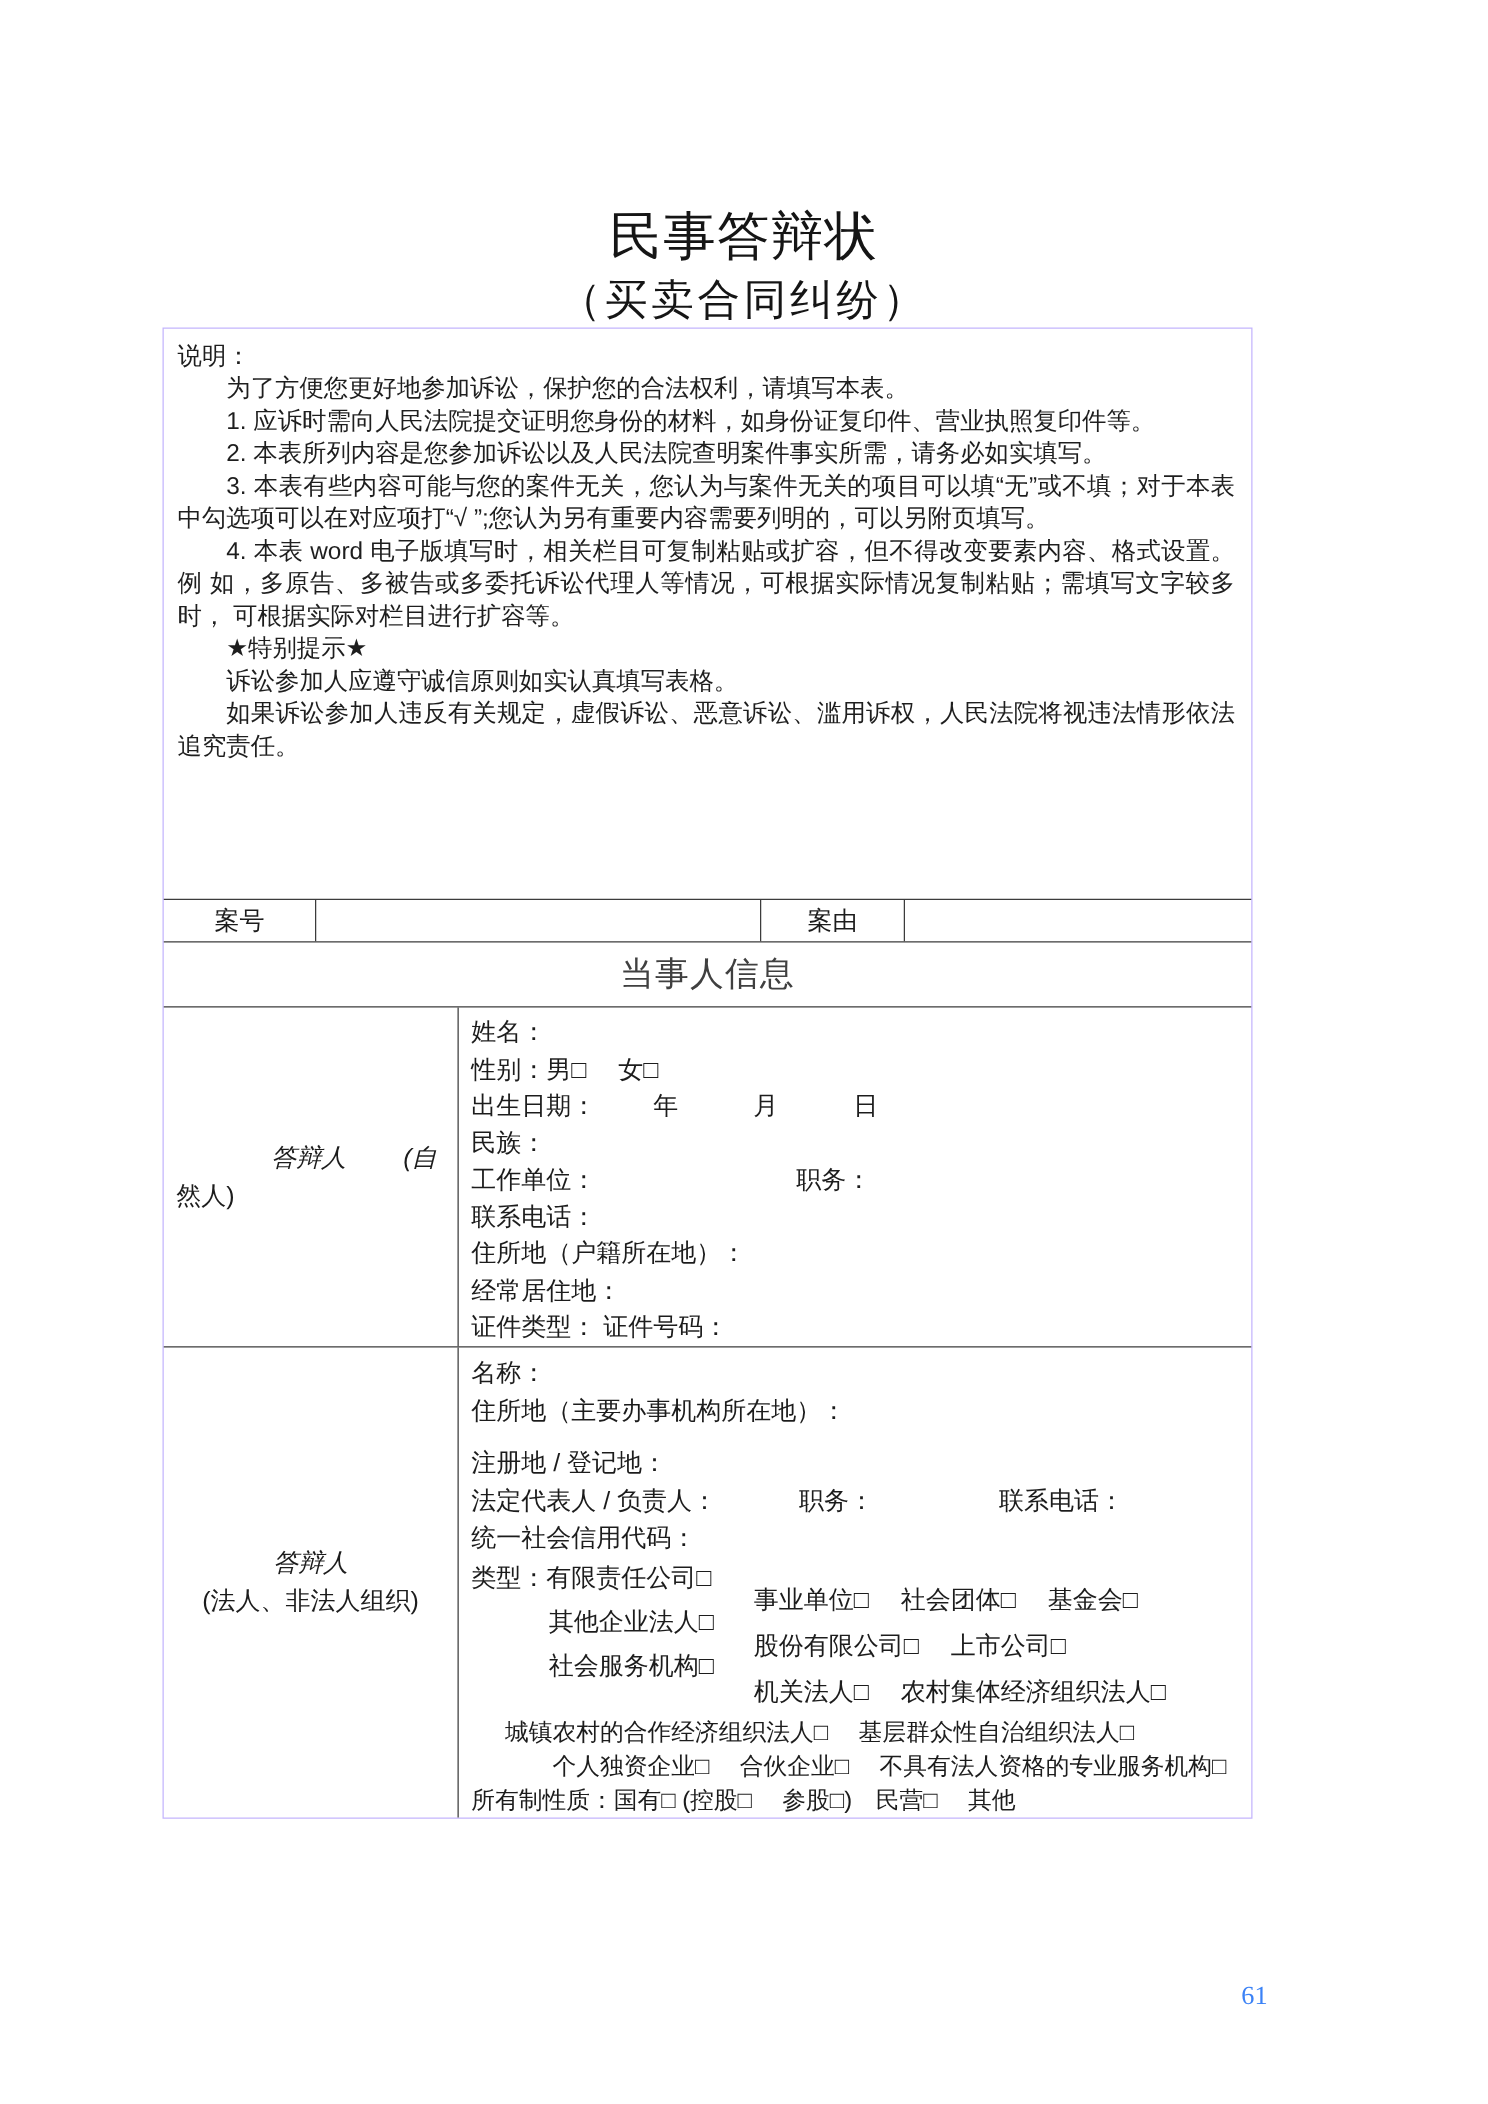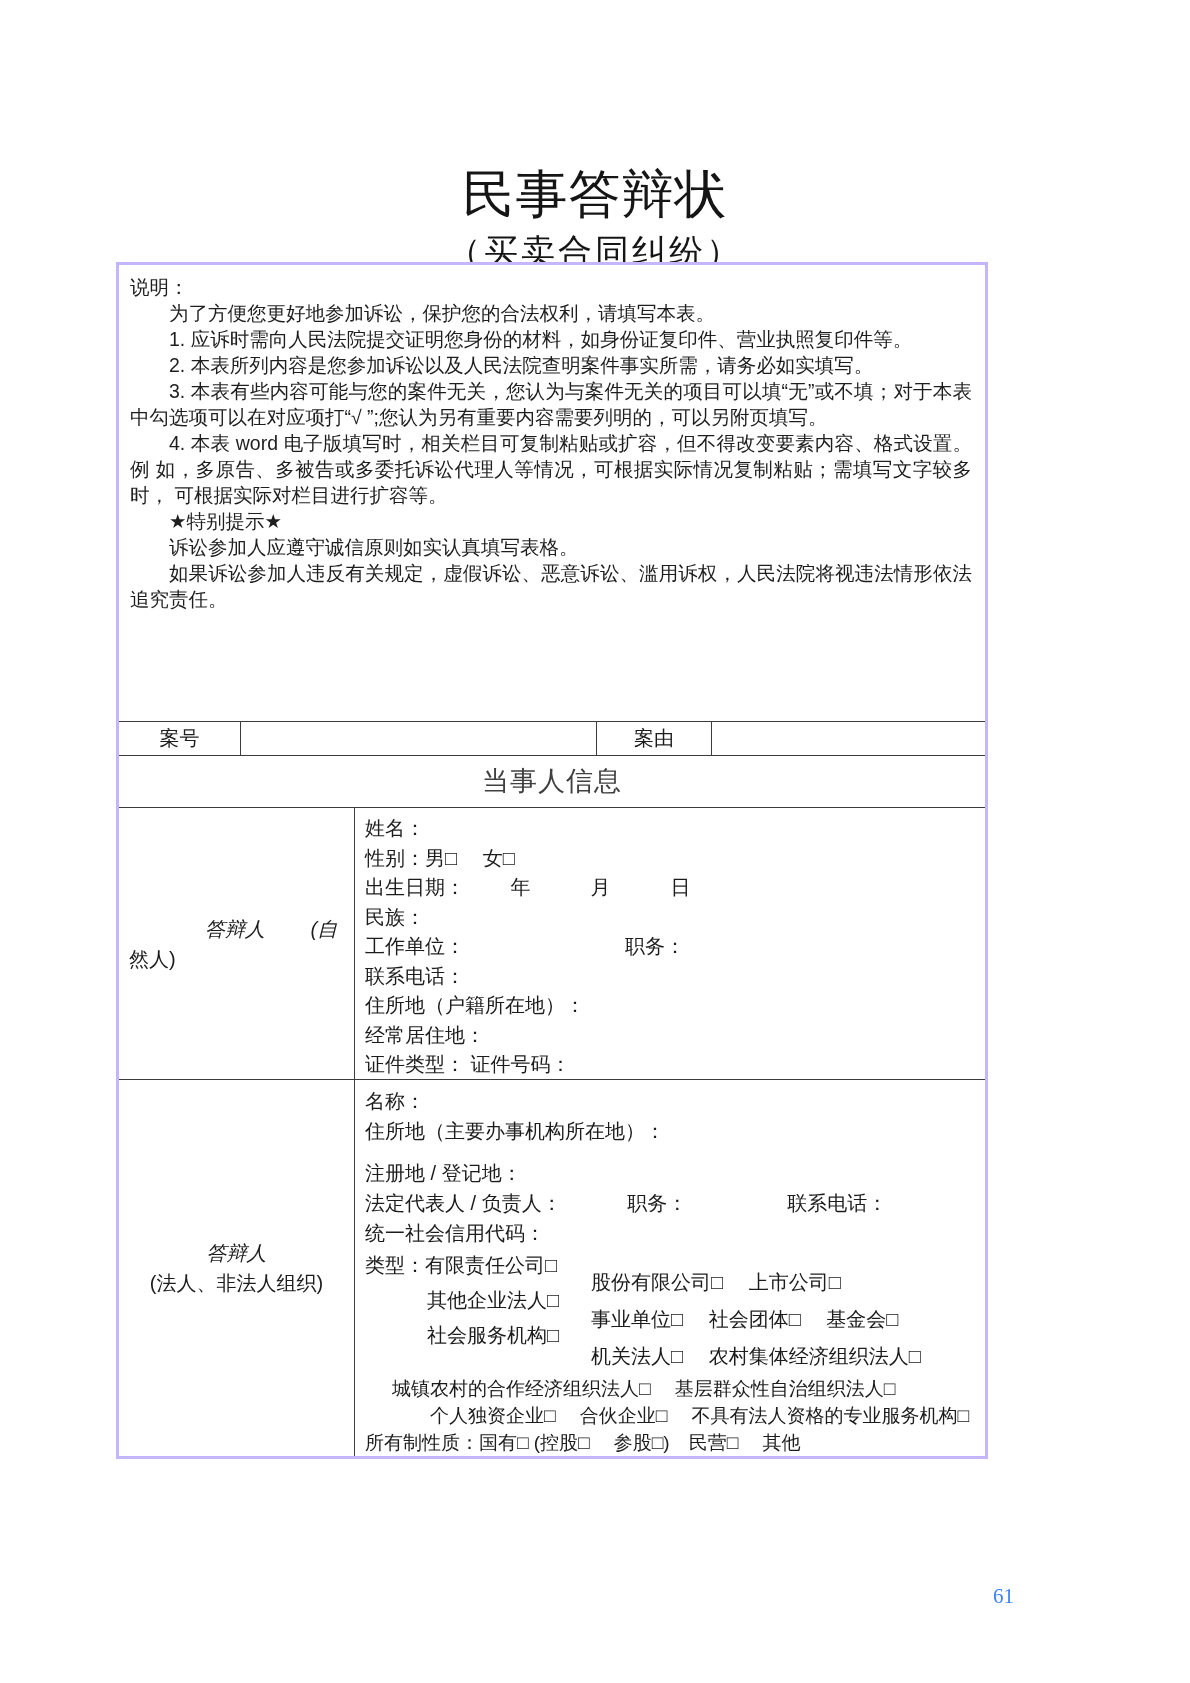--- a/index.html
+++ b/index.html
@@ -6,27 +6,27 @@
   html,body { background:#ffffff; }
   body {
     width:1190px; height:1683px; position:relative;
     font-family:"Liberation Sans","DejaVu Sans",sans-serif;
     color:#1c1c1c;
   }
   .page { position:absolute; inset:0; width:1190px; height:1683px; background:#fff; }
 
   
   .doc-header { padding-top:166px; text-align:center; }
-  .doc-title  { font-size:52px; line-height:1.1; letter-spacing:1px; font-weight:500; color:#151515; }
+  .doc-title  { font-size:42px; line-height:1.1; letter-spacing:1px; font-weight:500; color:#151515; }
   .doc-subtitle { margin-top:10px; font-size:34px; line-height:1.1; letter-spacing:3px; font-weight:500; color:#151515; }
 
   
   .form {
-    position:absolute; left:116px; top:262px; width:872px;
-    border:3px solid #c4b5fd; background:#fff;
+    position:absolute; left:130px; top:262px; width:872px;
+    border:1px solid #c4b5fd; background:#fff;
   }
   .row { border-top:1px solid #3c3c3c; }
   .row:first-child { border-top:none; }
 
   
   .notice {
     height:456px; padding:9px 13px 0 11px;
     font-size:19.5px; line-height:26px; color:#1e1e1e;
     overflow:hidden;
   }
@@ -151,22 +151,22 @@
         <div class="field-line">法定代表人 / 负责人：　　　 职务：　　　　　联系电话：</div>
         <div class="field-line">统一社会信用代码：</div>
 
         <div class="type-block">
           <div class="type-left">
             <div class="field-line">类型：有限责任公司□</div>
             <div class="field-line sub">其他企业法人□</div>
             <div class="field-line sub">社会服务机构□</div>
           </div>
           <div class="type-right">
+            <div class="field-line">事业单位□　 社会团体□　 基金会□</div>
             <div class="field-line">股份有限公司□　 上市公司□</div>
-            <div class="field-line">事业单位□　 社会团体□　 基金会□</div>
             <div class="field-line">机关法人□　 农村集体经济组织法人□</div>
           </div>
         </div>
 
         <div class="bottom-lines">
           <div class="field-line ind-1">城镇农村的合作经济组织法人□　 基层群众性自治组织法人□</div>
           <div class="field-line ind-2">个人独资企业□　 合伙企业□　 不具有法人资格的专业服务机构□</div>
           <div class="field-line">所有制性质：国有□ (控股□　 参股□)　民营□　 其他</div>
         </div>
       </div>

